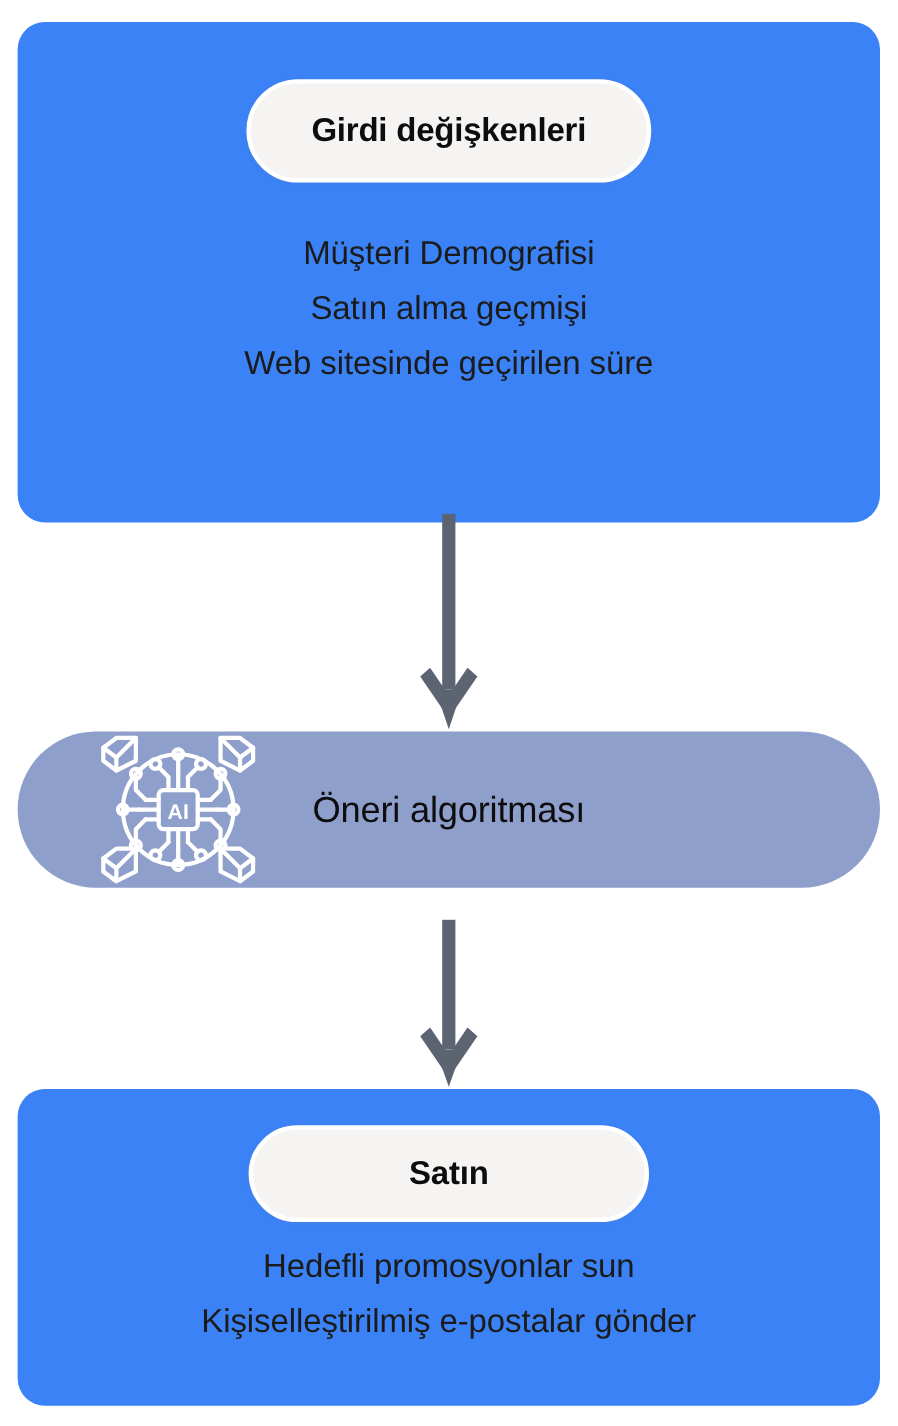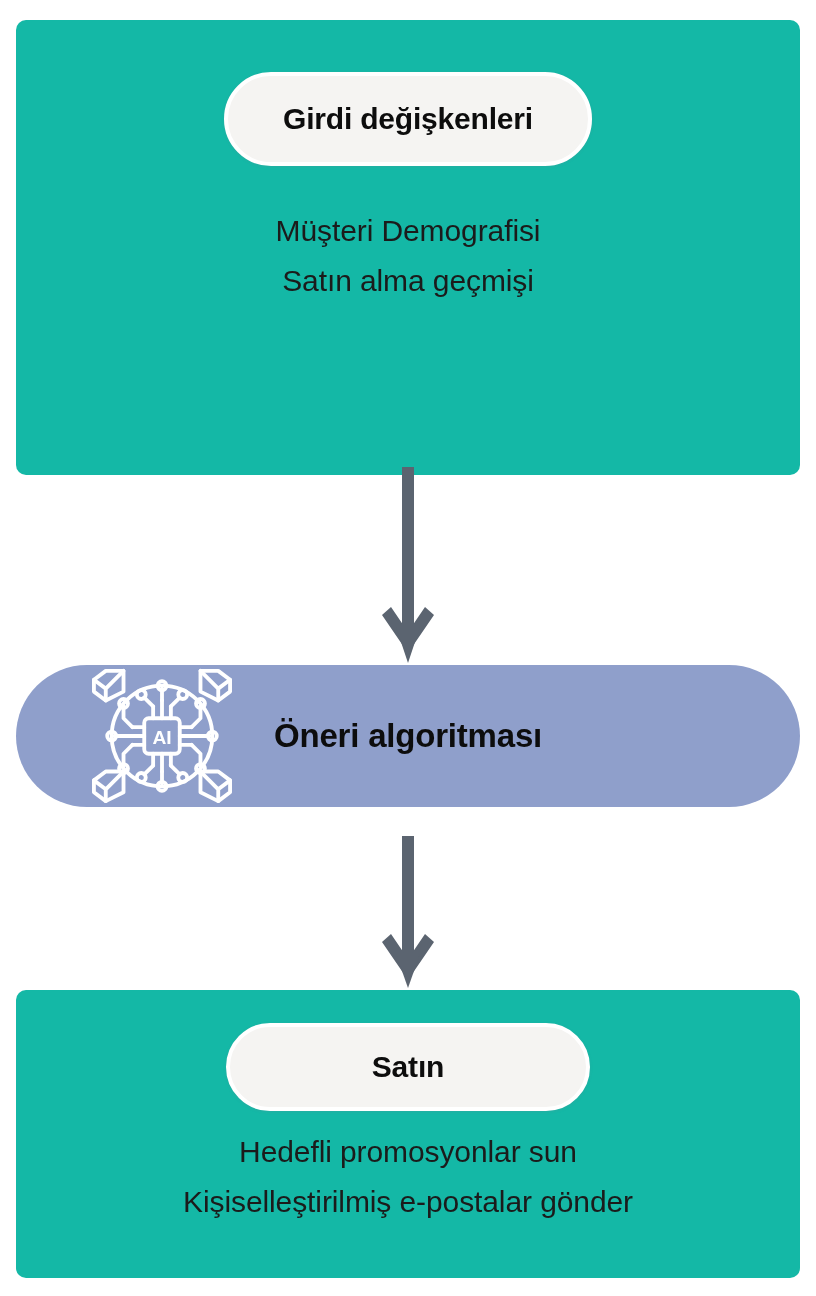--- a/index.html
+++ b/index.html
@@ -21,22 +21,22 @@
     left: 0; top: 0;
     width: 816px;
     height: 1296px;
   }
 
   
   .panel {
     position: absolute;
     left: 16px;
     width: 784px;
-    background: #14b8a6;
-    border-radius: 10px;
+    background: #3b82f6;
+    border-radius: 25px;
     box-sizing: border-box;
   }
   #input-panel  { top: 20px;  height: 455px; }
   #output-panel { top: 990px; height: 288px; }
 
   
   .pill {
     position: absolute;
     left: 50%;
     transform: translateX(-50%);
@@ -100,21 +100,21 @@
     width: 148px;
     height: 148px;
     display: block;
   }
   #algorithm-label {
     position: absolute;
     left: 0;
     width: 100%;
     text-align: center;
     font-size: 33px;
-    font-weight: bold;
+    font-weight: normal;
     color: #0d0d0d;
     letter-spacing: -0.2px;
     white-space: nowrap;
   }
 
   
   .arrow {
     position: absolute;
     left: 50%;
     transform: translateX(-50%);
@@ -130,20 +130,21 @@
 
   <div class="panel" id="input-panel">
 
     <div class="pill" id="input-title-pill">
       <span class="pill-label">Girdi değişkenleri</span>
     </div>
 
     <div class="text-list" id="input-lines">
       <div class="text-line">Müşteri Demografisi</div>
       <div class="text-line">Satın alma geçmişi</div>
+      <div class="text-line">Web sitesinde geçirilen süre</div>
     </div>
 
   </div>
 
   <svg class="arrow" id="arrow-input-to-algorithm" viewBox="0 0 70 200">
     <rect x="29" y="0" width="12" height="160" fill="#5b6470"></rect>
     <path d="M 9 148 L 35 186 L 61 148 L 52 140 L 35 165 L 18 140 Z" fill="#5b6470"></path>
     <path d="M 23 160 L 35 196 L 47 160 Z" fill="#5b6470"></path>
   </svg>
 

